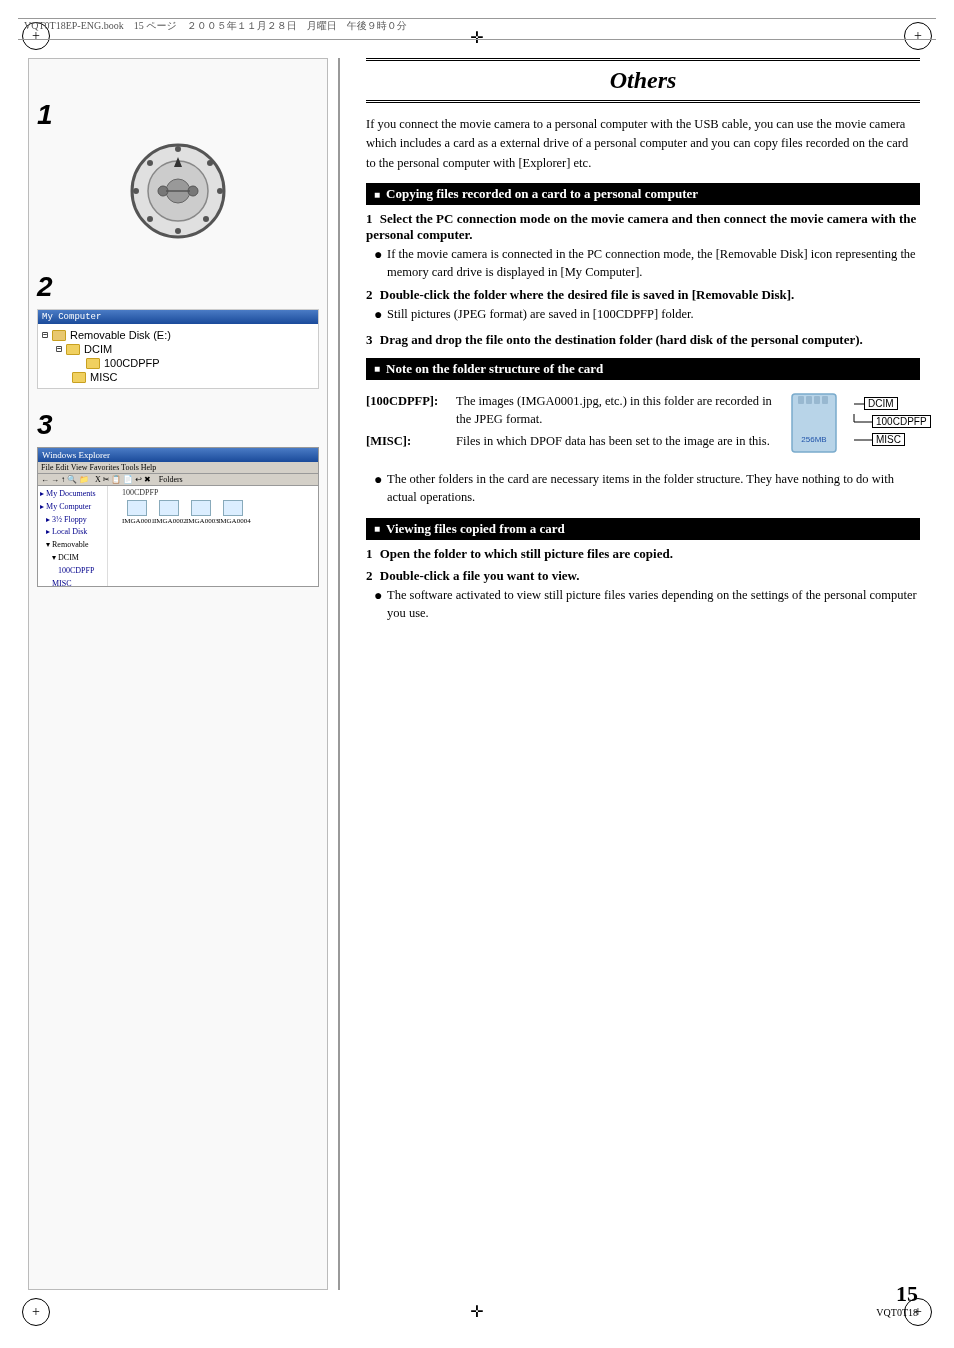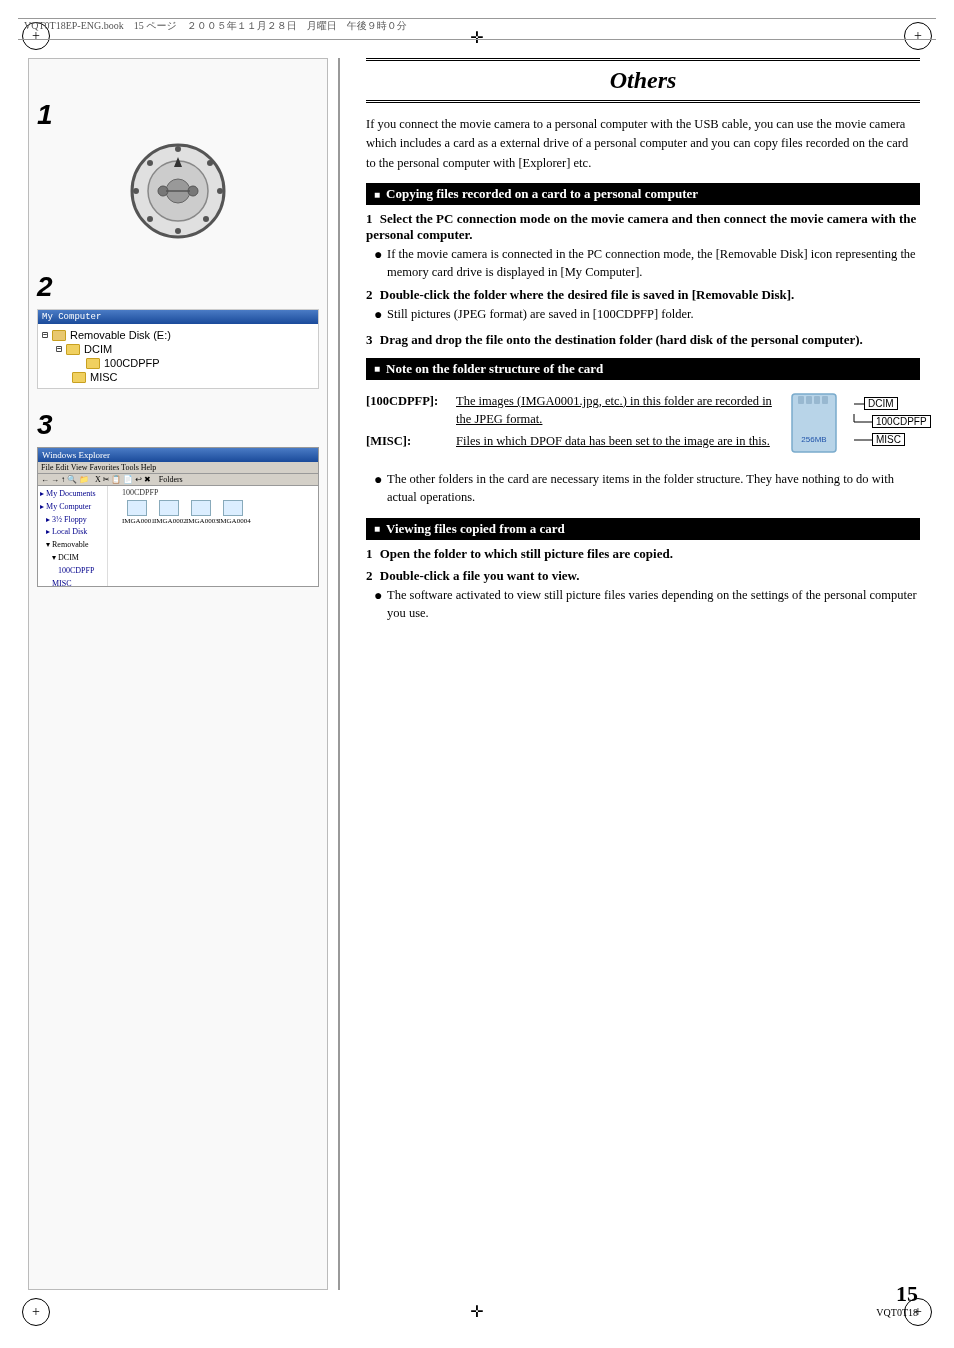--- a/index.html
+++ b/index.html
@@ -264,21 +264,20 @@
       margin-bottom: 4px;
       font-size: 12.5px;
       line-height: 1.45;
     }
     .folder-key {
       min-width: 90px;
       font-weight: normal;
     }
     .folder-val {
       flex: 1;
-      text-decoration: underline;
     }
 
     
     .sd-diagram {
       width: 130px;
       flex-shrink: 0;
       display: flex;
       align-items: flex-start;
       gap: 4px;
     }

